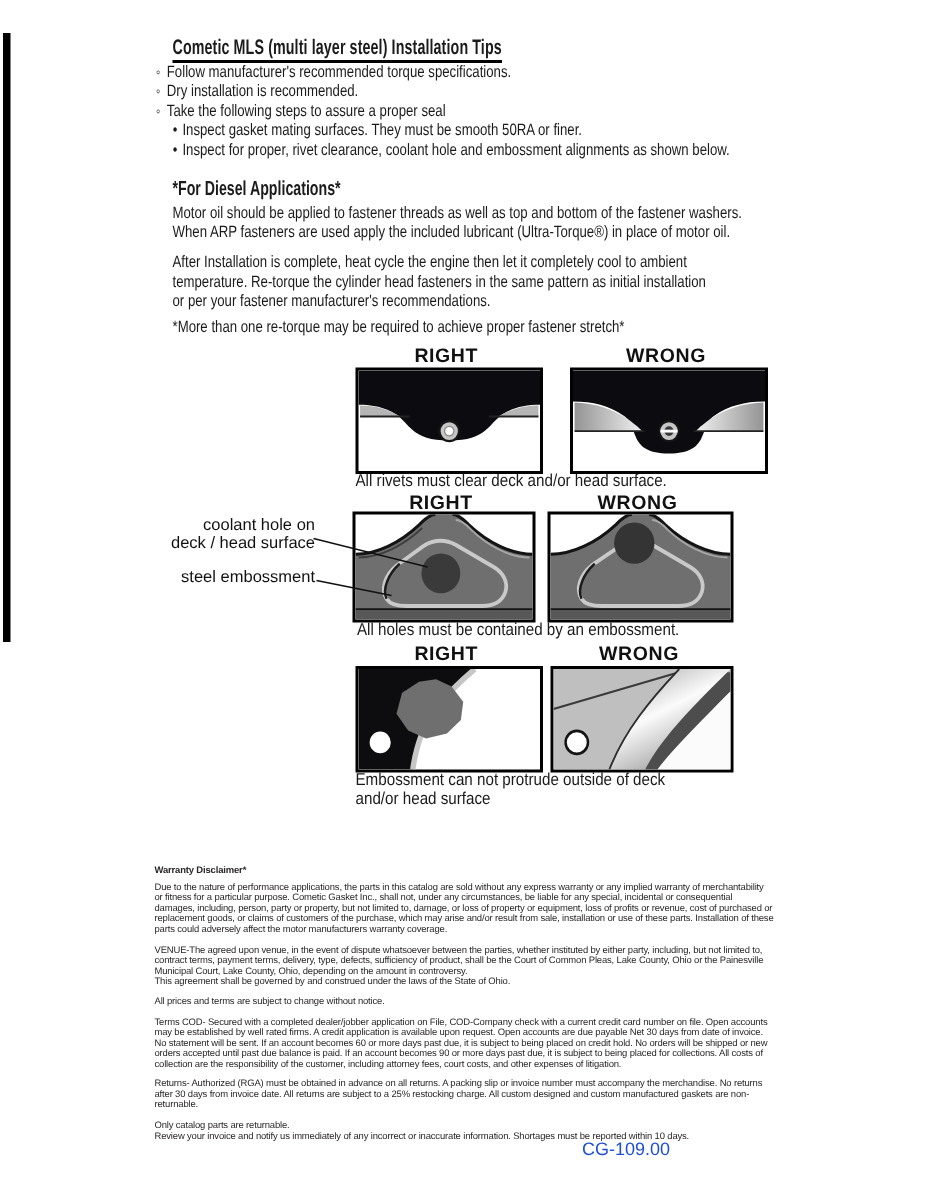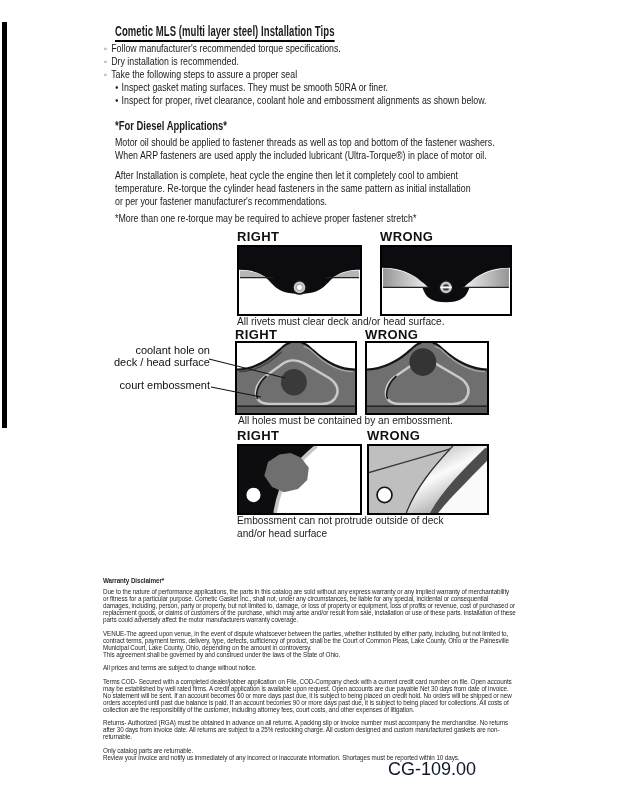--- a/index.html
+++ b/index.html
@@ -23,42 +23,42 @@
     position:absolute; left:115px; top:118px; font-size:13.5px; font-weight:bold;
     white-space:nowrap; transform:scaleX(0.7); transform-origin:0 0;
   }
   .bullet { display:flex; }
   .bullet .g1 { width:9px; font-size:10px; }
   .bullet.sub { padding-left:14px; }
   .bullet.sub .g1 { width:8px; font-size:11px; }
 
   .rw {
     position:absolute; font-size:13px; font-weight:600; letter-spacing:.4px;
-    color:#111;
+    text-align:center; color:#111;
   }
   .dbox { position:absolute; border:2px solid #000; background:#fff; }
   .dbox svg { display:block; width:100%; height:100%; }
 
   .cap {
     position:absolute; font-size:11.5px; line-height:13px;
     transform:scaleX(0.88); transform-origin:0 0; white-space:pre-line; width:320px;
   }
   .callout {
     position:absolute; font-size:11px; line-height:11.5px; text-align:right;
     width:100px; white-space:pre-line; color:#111;
   }
   .leader { position:absolute; left:205px; top:340px; pointer-events:none; }
 
   .legal { position:absolute; left:103px; top:577px; width:413px;
     font-size:6.3px; line-height:7px; letter-spacing:-0.1px; color:#2a2627; }
   .legal p { margin:0 0 6.5px; }
   .legal p.tight { margin-bottom:0; }
   .legal .lh { font-weight:bold; }
 
-  .pagenum { position:absolute; left:388px; top:759px; font-size:18px; color:#0f172a; }
+  .pagenum { position:absolute; left:388px; top:759px; font-size:12px; color:#1d4ed8; }
 </style>
 </head>
 <body>
 
 <div class="edge-bar"></div>
 
 <div class="title">Cometic MLS (multi layer steel) Installation Tips</div>
 
 <div class="cx" style="left:104px; top:42px;">
   <div class="bullet">
@@ -127,21 +127,21 @@
   </svg>
 </div>
 
 <div class="cap" style="left:237px; top:315px;">All rivets must clear deck and/or head surface.</div>
 
 <div class="rw" style="left:235px; top:327px; width:118px;">RIGHT</div>
 <div class="rw" style="left:365px; top:327px; width:120px;">WRONG</div>
 
 <div class="callout" style="left:110px; top:345px;">coolant hole on
 deck / head surface</div>
-<div class="callout" style="left:110px; top:380px;">court embossment</div>
+<div class="callout" style="left:110px; top:380px;">steel embossment</div>
 
 <div class="dbox" style="left:235px; top:341px; width:118px; height:70px;">
   <svg viewBox="0 0 114 66" preserveAspectRatio="none">
     <path d="M0 66 V25 C14 25 29 17.5 41 6.5 C45.5 2 48.5 0 51.5 0 H62.5 C65.5 0 68.5 2 73 6.5 C85 17.5 100 25 114 25 V66 Z" fill="#6f6f6f"></path>
     <path d="M0 25 C14 25 29 17.5 41 6.5 C45.5 2 48.5 0 51.5 0" fill="none" stroke="#141414" stroke-width="2"></path>
     <path d="M62.5 0 C65.5 0 68.5 2 73 6.5 C85 17.5 100 25 114 25" fill="none" stroke="#141414" stroke-width="2"></path>
     <path d="M64.5 3.5 C67.5 3.5 70.5 5.5 74.5 9.5 C85 19.5 99 27 112 27" fill="none" stroke="#a8a8a8" stroke-width="1.2"></path>
     <path d="M2 27 C16 27 31 19.5 43 8.5" fill="none" stroke="#3e3e3e" stroke-width="1.2"></path>
     <path d="M20 53 C16 47 19 38 26.5 32 L43.5 20 C50 15.5 58 15.5 64.5 19 L89 33 C95.5 36.8 98.5 43 96.5 48.8 C94.5 54.5 89 57.5 81.5 57.5 L33 57.5 C26.5 57.5 22 56 20 53 Z" fill="none" stroke="#c9c9c9" stroke-width="2.4"></path>
     <path d="M28.5 31 C21.5 37 17 46.5 20 53" fill="none" stroke="#1c1c1c" stroke-width="1.6"></path>

